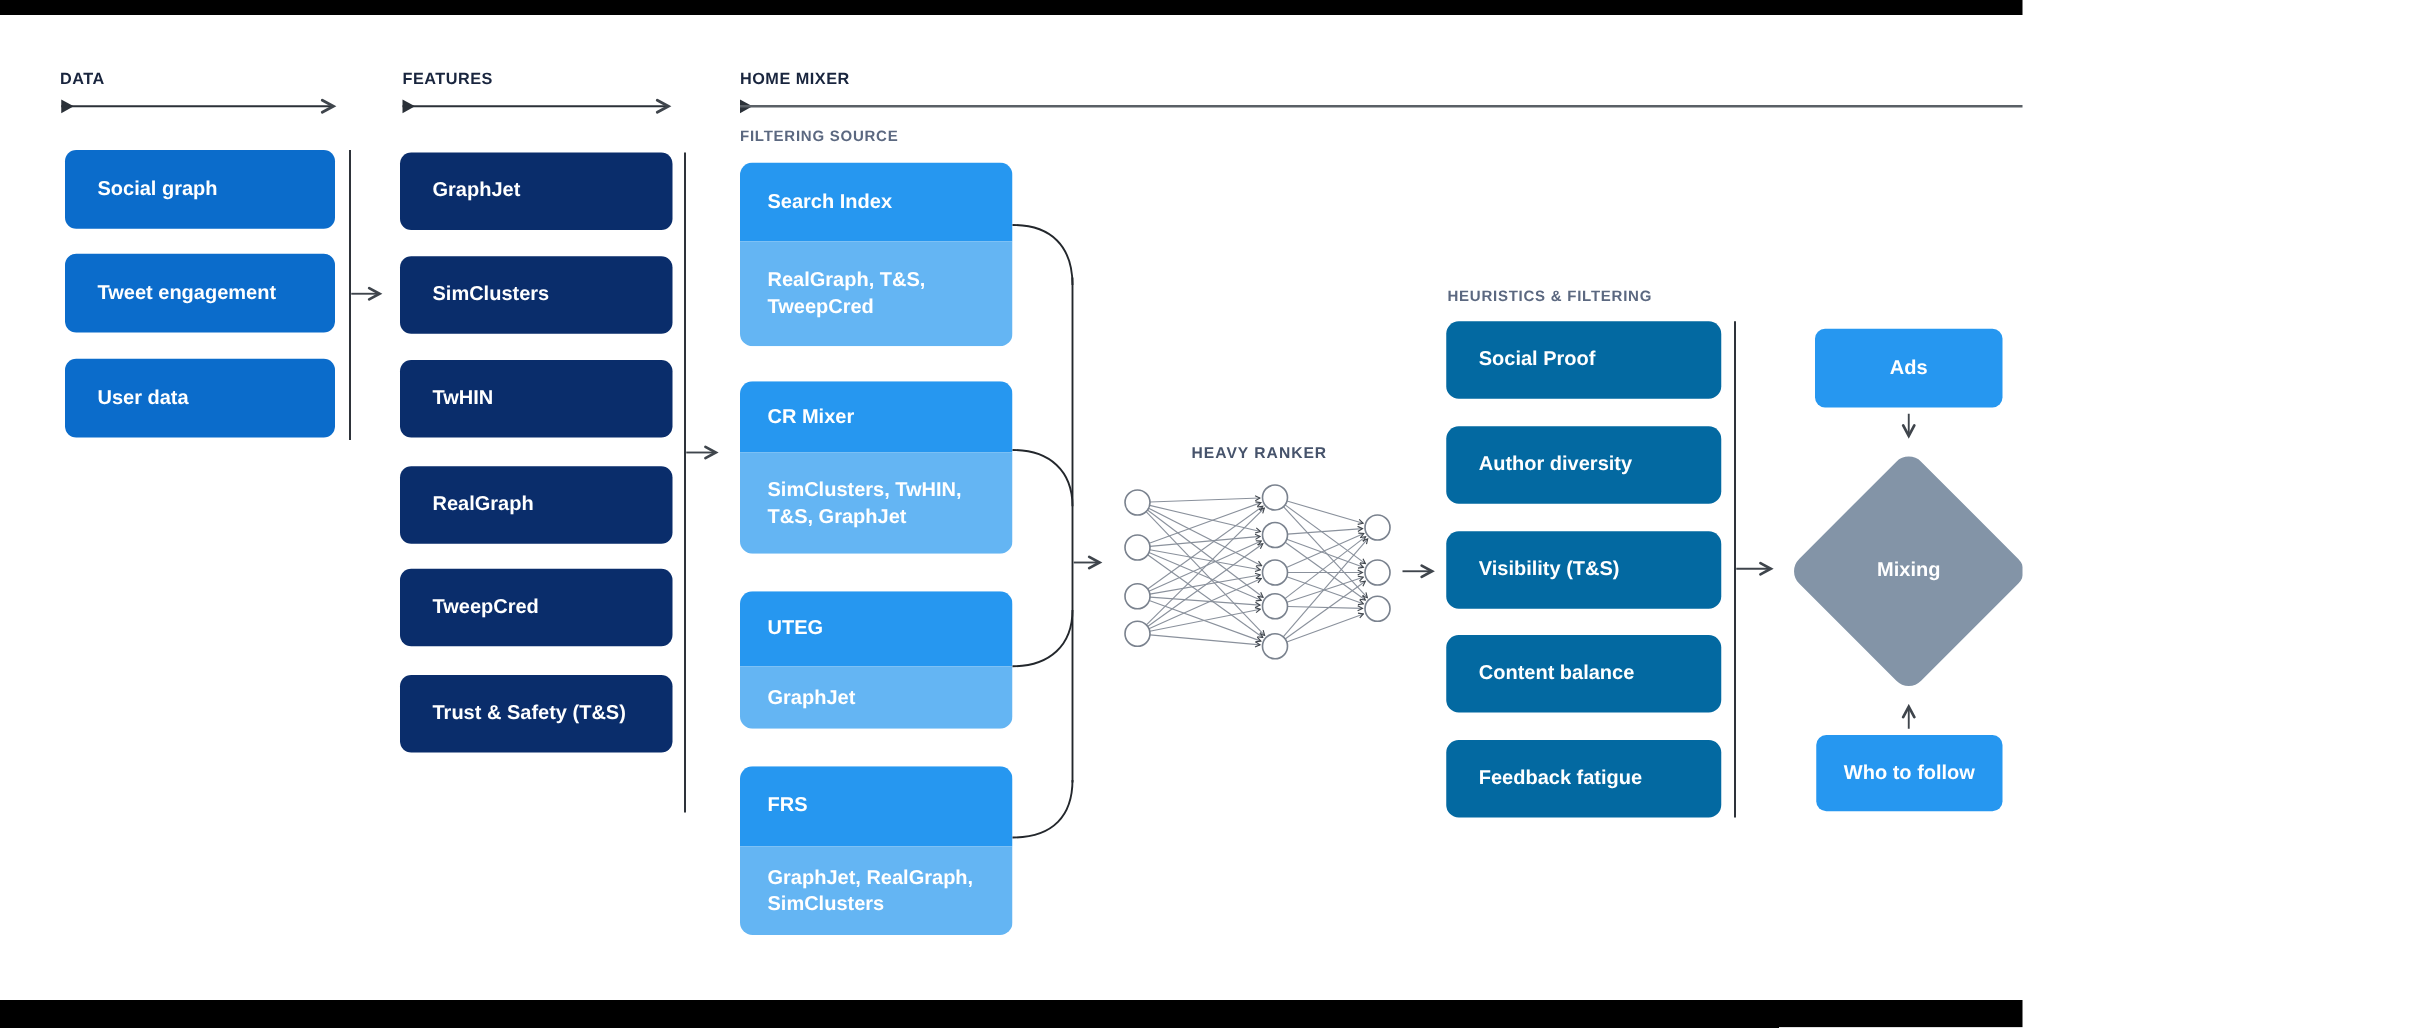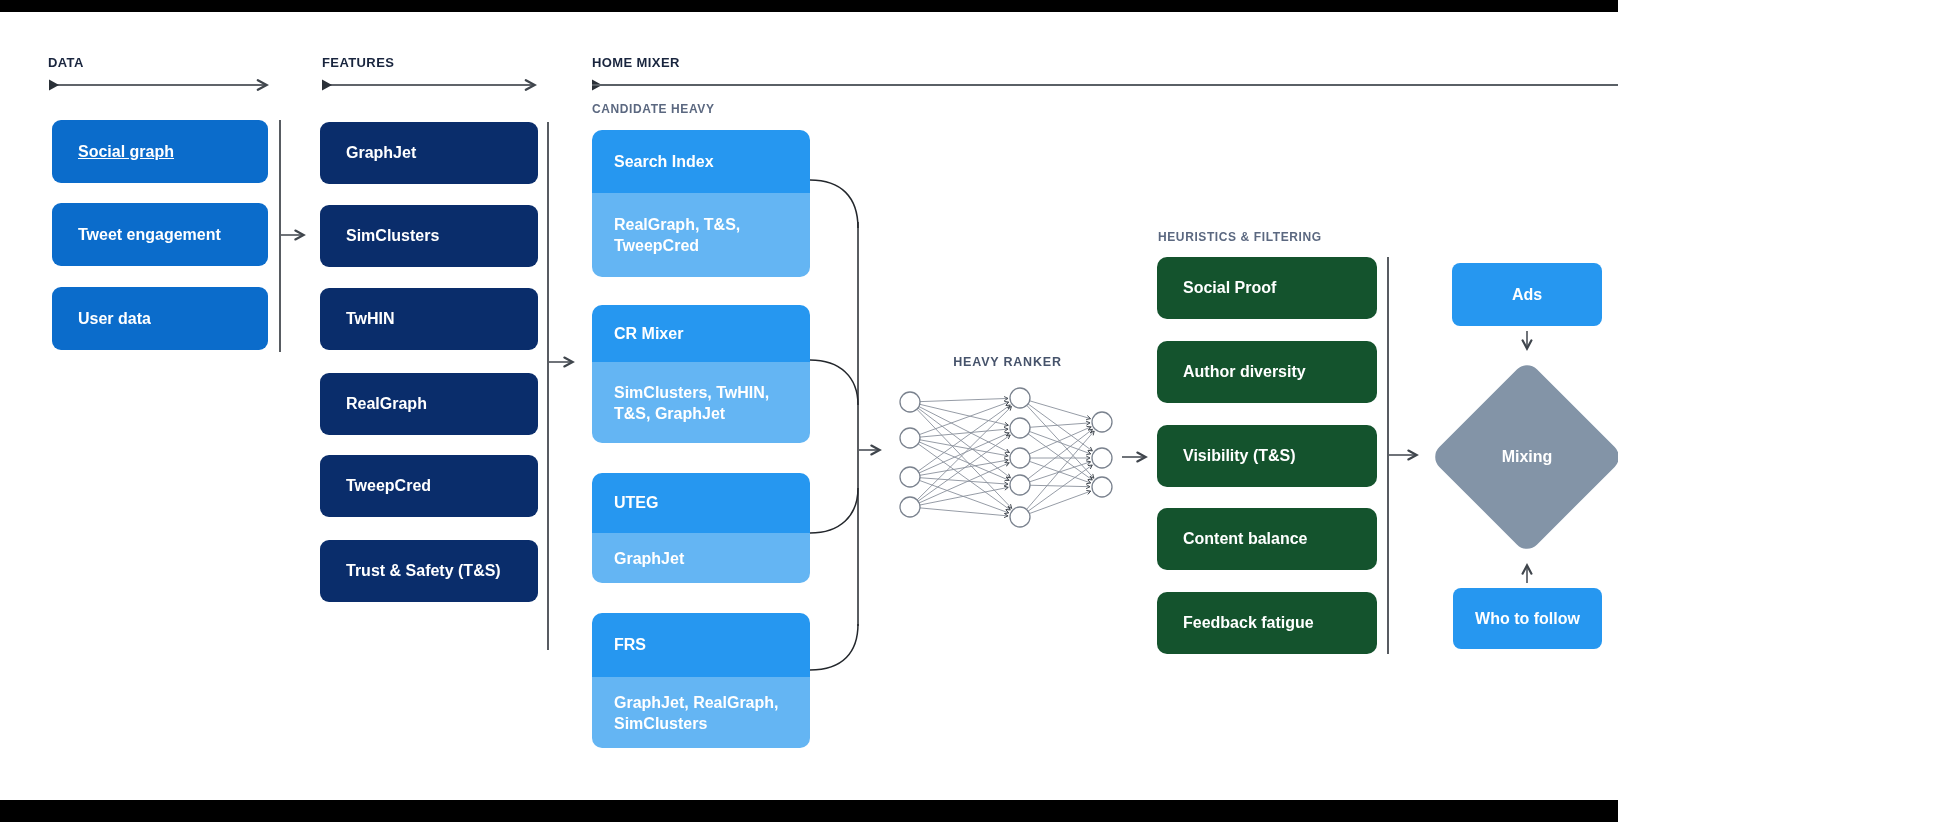--- a/index.html
+++ b/index.html
@@ -11,21 +11,21 @@
 
   .sec-head{position:absolute;font-size:13px;font-weight:700;color:#19253e;letter-spacing:.4px;}
   .sub-head{position:absolute;font-size:12px;font-weight:700;color:#5b6880;letter-spacing:.6px;}
   .hr-head{position:absolute;font-size:12.5px;font-weight:700;color:#46536b;letter-spacing:.8px;text-align:center;}
 
   .node{position:absolute;display:flex;align-items:center;color:#fff;font-size:16px;font-weight:600;
         border-radius:9px;box-sizing:border-box;}
   .pad{padding-left:26px;padding-right:18px;}
   .db{left:52px;width:216px;height:63px;background:#0b6ccb;}
   .fb{left:320px;width:218px;height:62px;background:#0a2d6b;}
-  .hb{left:1157px;width:220px;height:62px;background:#14532d;border-radius:10px;}
+  .hb{left:1157px;width:220px;height:62px;background:#0369a1;border-radius:10px;}
 
   .cs-card{position:absolute;left:592px;width:218px;border-radius:10px;overflow:hidden;}
   .cs-top{background:#2697f0;color:#fff;display:flex;align-items:center;padding-left:22px;padding-right:18px;
           font-size:16px;font-weight:600;box-sizing:border-box;}
   .cs-sub{background:#64b5f3;color:#fff;display:flex;align-items:center;padding-left:22px;padding-right:30px;
           font-size:16px;font-weight:600;line-height:21px;box-sizing:border-box;}
 
   .rb{position:absolute;display:flex;align-items:center;justify-content:center;color:#fff;
       font-size:16px;font-weight:600;background:#2697f0;border-radius:8px;}
 
@@ -47,25 +47,25 @@
 </head>
 <body>
 
 <div class="canvas">
   <div class="bar top"></div>
   <div class="bar bottom"></div>
 
   <div class="sec-head" style="left:48px;top:55px;">DATA</div>
   <div class="sec-head" style="left:322px;top:55px;">FEATURES</div>
   <div class="sec-head" style="left:592px;top:55px;">HOME MIXER</div>
-  <div class="sub-head" style="left:592px;top:102px;">CANDIDATE HEAVY</div>
+  <div class="sub-head" style="left:592px;top:102px;">FILTERING SOURCE</div>
   <div class="sub-head" style="left:1158px;top:230px;text-align:center;">HEURISTICS &amp; FILTERING</div>
   <div class="hr-head" style="left:925px;top:355px;width:165px;">HEAVY RANKER</div>
 
-  <div class="node db pad" style="top:120px;text-decoration:underline;">Social graph</div>
+  <div class="node db pad" style="top:120px;">Social graph</div>
   <div class="node db pad" style="top:203px;">Tweet engagement</div>
   <div class="node db pad" style="top:287px;">User data</div>
 
   <div class="node fb pad" style="top:122px;">GraphJet</div>
   <div class="node fb pad" style="top:205px;">SimClusters</div>
   <div class="node fb pad" style="top:288px;">TwHIN</div>
   <div class="node fb pad" style="top:373px;">RealGraph</div>
   <div class="node fb pad" style="top:455px;">TweepCred</div>
   <div class="node fb pad" style="top:540px;">Trust &amp; Safety (T&amp;S)</div>
 

